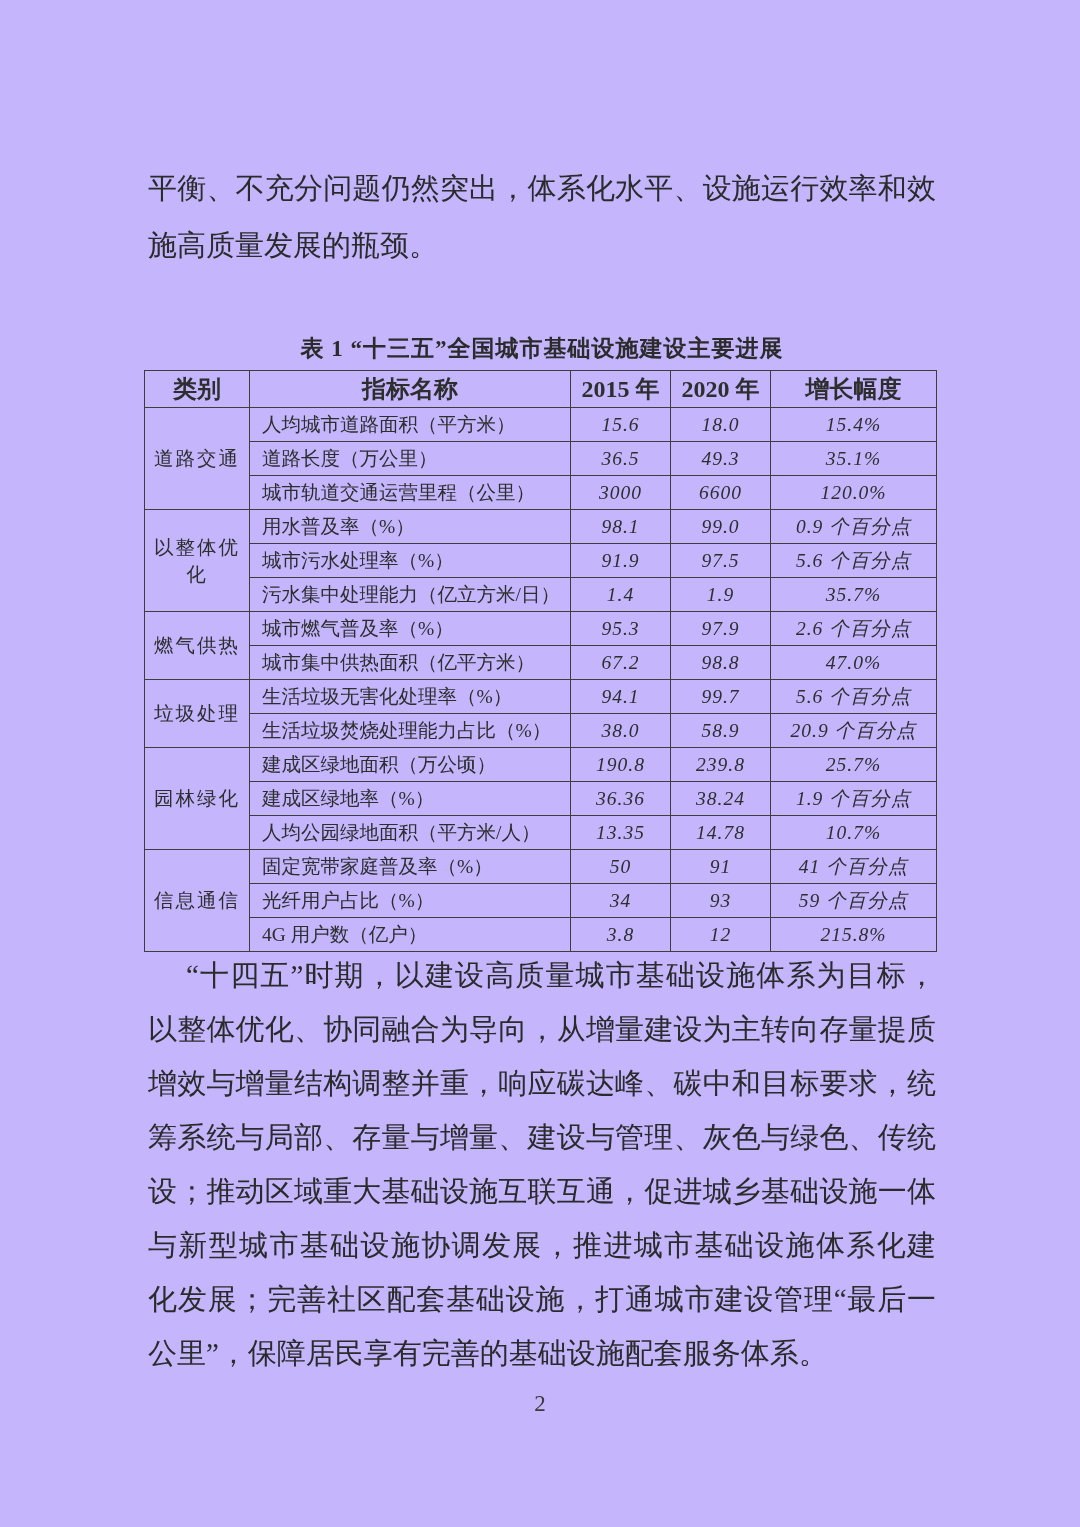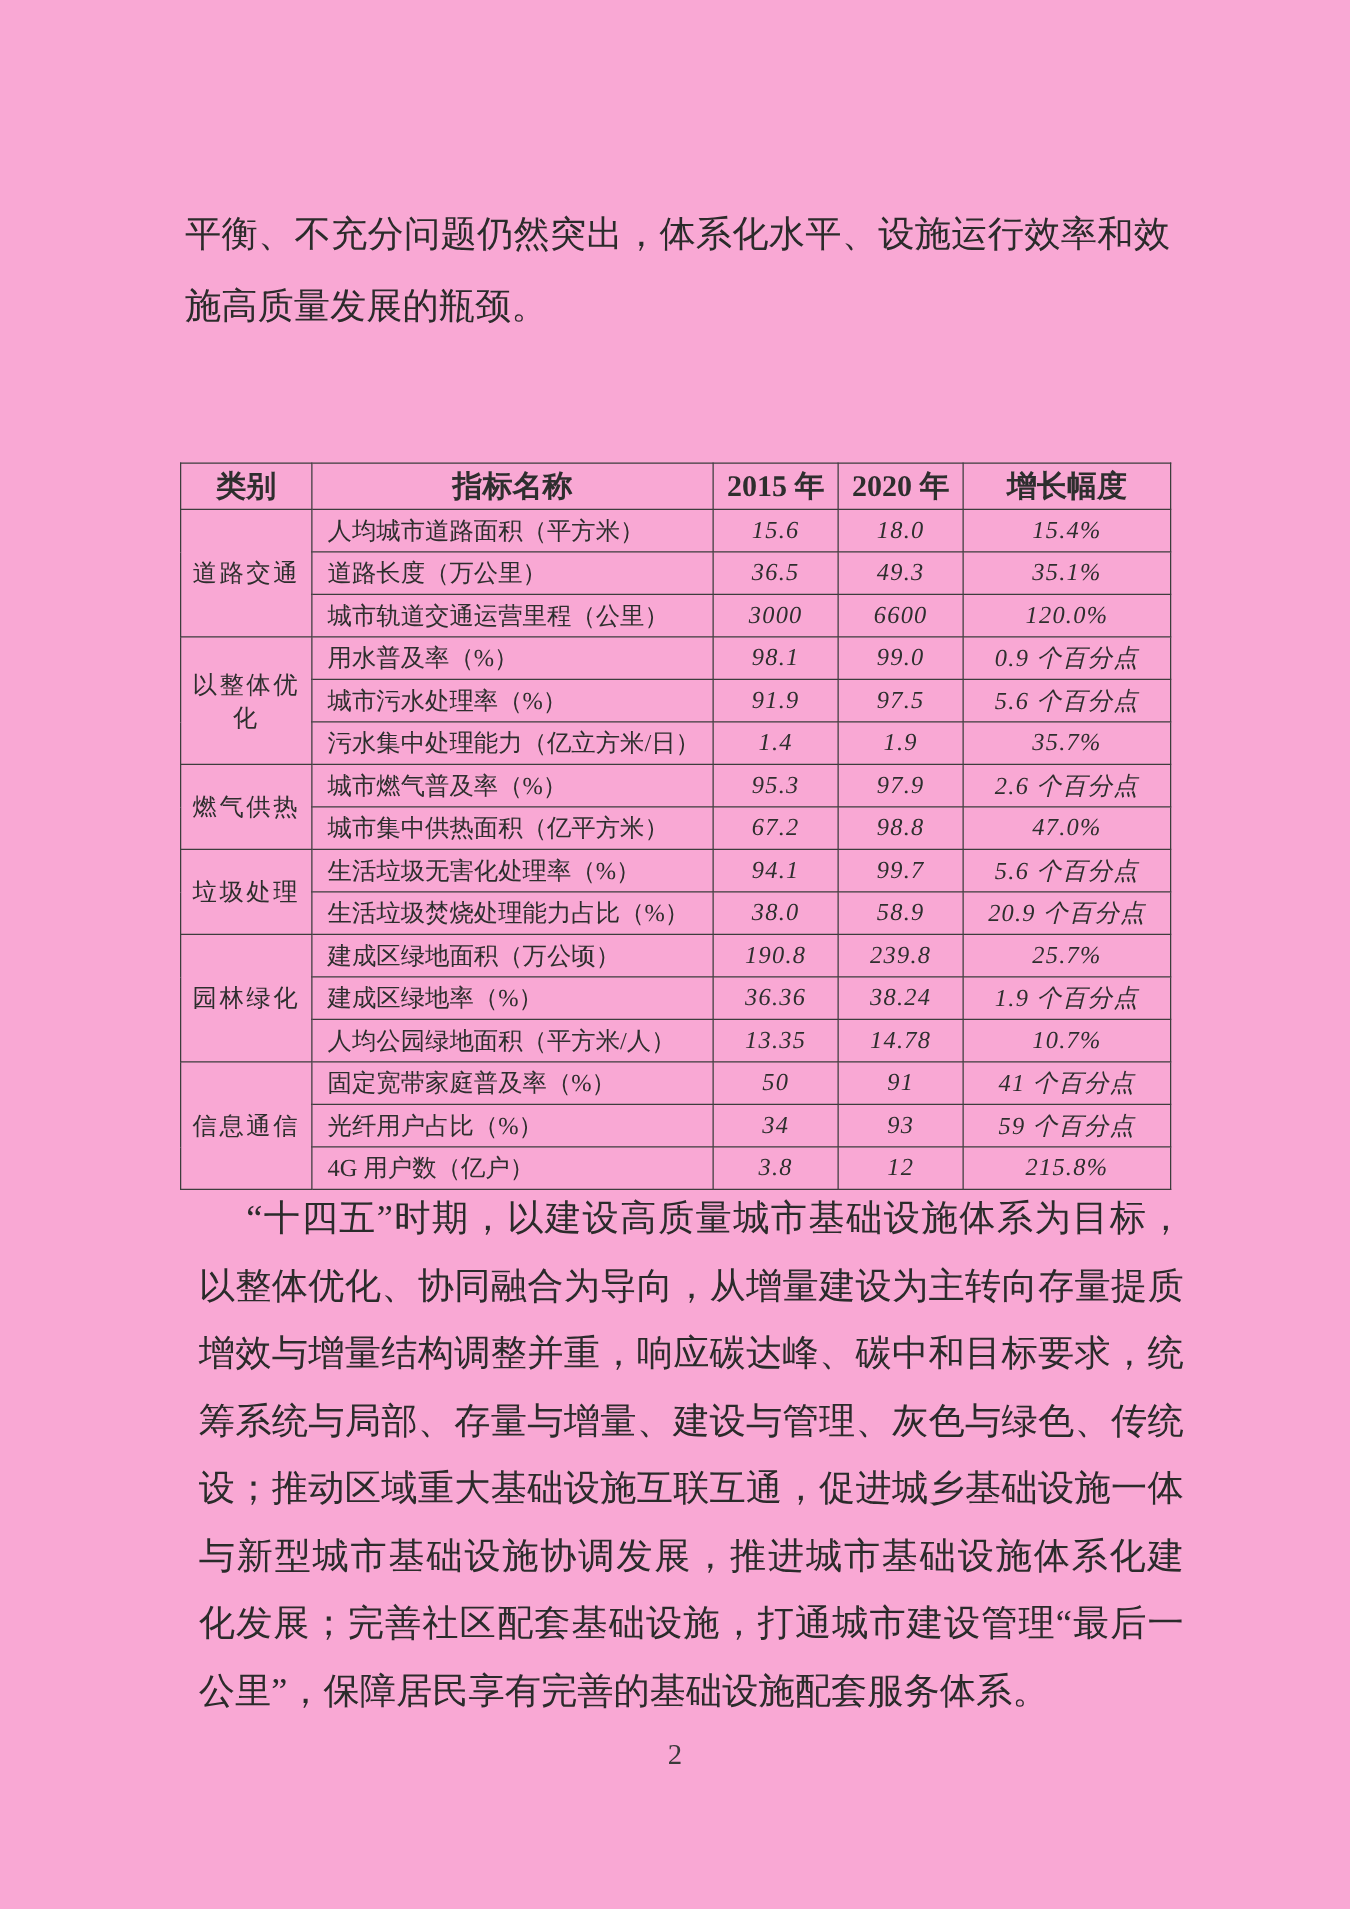--- a/index.html
+++ b/index.html
@@ -4,33 +4,33 @@
 <style>
   html, body {
     margin: 0;
     padding: 0;
     background: #ffffff;
   }
   .page {
     position: relative;
     width: 1080px;
     height: 1527px;
-    background: #f9a8d4;
+    background: #c4b5fd;
     font-family: "Liberation Serif", "DejaVu Serif", serif;
     color: #2b2b2b;
     overflow: hidden;
   }
   .para {
     position: absolute;
     left: 148px;
     width: 788px;
     font-size: 29px;
   }
   .para-top   { top: 160px; line-height: 57px; }
-  .para-bottom{ top: 948px; line-height: 54px; margin-left: 11px; }
+  .para-bottom{ top: 948px; line-height: 54px; }
   .para .line {
     text-align: justify;
     text-align-last: justify;
     white-space: normal;
   }
   .para .line.last  { text-align-last: left; }
   .para .line.first { padding-left: 38px; }
 
   .table-title {
     position: absolute;
@@ -92,20 +92,21 @@
 </head>
 <body>
 
 <div class="page">
 
   <div class="para para-top" id="para-top">
       <div class="line">平衡、不充分问题仍然突出，体系化水平、设施运行效率和效</div>
       <div class="line last">施高质量发展的瓶颈。</div>
     </div>
 
+  <div class="table-title">表 1 “十三五”全国城市基础设施建设主要进展</div>
 
   <table class="data-table">
     <colgroup>
       <col style="width:105px">
       <col style="width:321px">
       <col style="width:100px">
       <col style="width:100px">
       <col style="width:166px">
     </colgroup>
     <thead>

